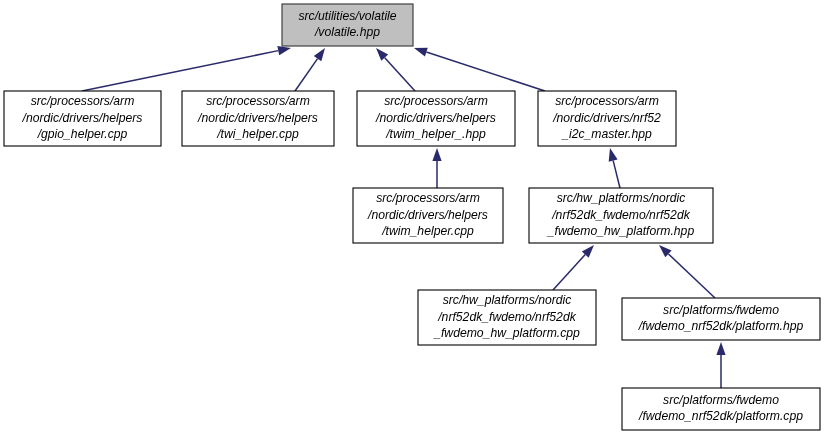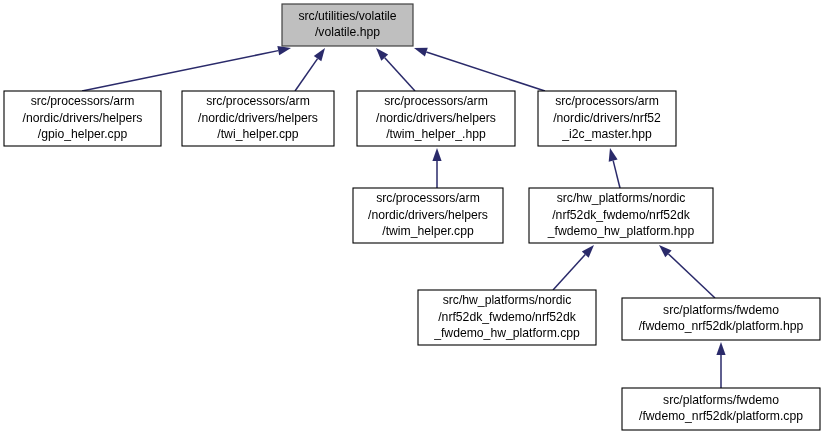--- a/index.html
+++ b/index.html
@@ -10,20 +10,21 @@
   body {
     width: 832px;
     height: 436px;
     overflow: hidden;
     font-family: "Liberation Sans", sans-serif;
   }
   #graph-root {
     position: relative;
     width: 832px;
     height: 436px;
+    font-style: italic;
   }
   #graph-svg {
     position: absolute;
     top: 0;
     left: 0;
     width: 832px;
     height: 436px;
     display: block;
   }
   .node-box {

